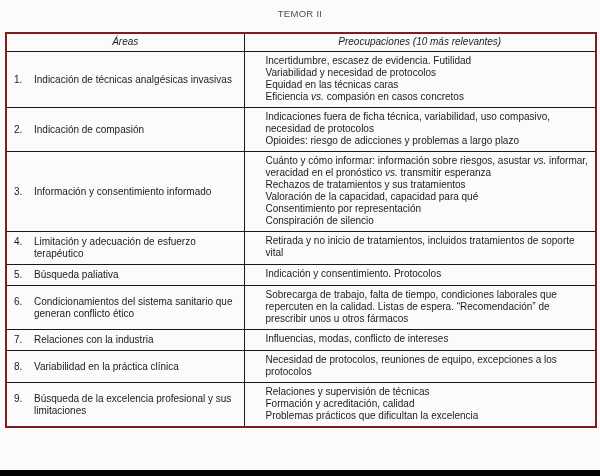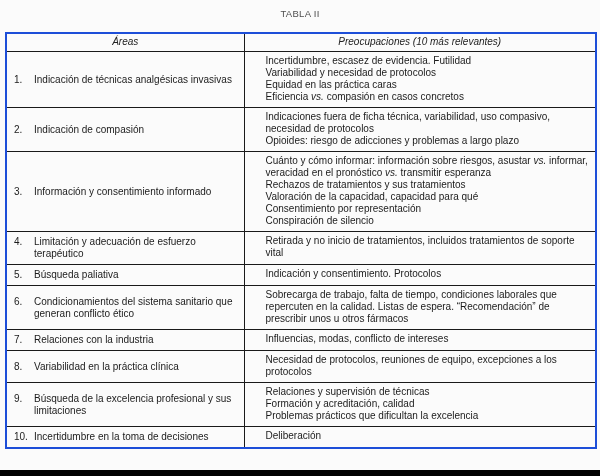--- a/index.html
+++ b/index.html
@@ -19,21 +19,21 @@
     line-height: 12px;
     letter-spacing: 0.3px;
     max-width: 520px;
     margin: 0 auto 7px auto;
   }
   .title-block .tbl-number { margin-bottom: 1px; }
   table.data-table {
     width: 590px;
     margin: 12px auto;
     border-collapse: collapse;
-    border: 2px solid #1d4ed8;
+    border: 2px solid #7f1d1d;
     table-layout: fixed;
   }
   col.col-areas { width: 238px; }
   col.col-concerns { width: 352px; }
   th {
     font-style: italic;
     font-weight: normal;
     font-size: 10px;
     line-height: 12px;
     text-align: center;
@@ -58,21 +58,21 @@
     width: 600px; height: 6px;
     background: #000000;
   }
 </style>
 </head>
 <body>
 
 <div class="page">
 
   <div class="title-block">
-    <div class="tbl-number">TABLA II</div>
+    <div class="tbl-number">TEMOR II</div>
   </div>
 
   <table class="data-table">
     <colgroup>
       <col class="col-areas">
       <col class="col-concerns">
     </colgroup>
     <thead>
       <tr>
         <th>Áreas</th>
@@ -83,21 +83,21 @@
         <tr>
           <td class="area-cell">
             <div class="area-wrap">
               <span class="area-num">1.</span>
               <span class="area-text">Indicación de técnicas analgésicas invasivas</span>
             </div>
           </td>
           <td class="concerns-cell">
             <div class="concern-line">Incertidumbre, escasez de evidencia. Futilidad</div>
             <div class="concern-line">Variabilidad y necesidad de protocolos</div>
-            <div class="concern-line">Equidad en las práctica caras</div>
+            <div class="concern-line">Equidad en las técnicas caras</div>
             <div class="concern-line">Eficiencia <em>vs.</em> compasión en casos concretos</div>
           </td>
         </tr>
         <tr>
           <td class="area-cell">
             <div class="area-wrap">
               <span class="area-num">2.</span>
               <span class="area-text">Indicación de compasión</span>
             </div>
           </td>
@@ -182,29 +182,18 @@
               <span class="area-num">9.</span>
               <span class="area-text">Búsqueda de la excelencia profesional y sus limitaciones</span>
             </div>
           </td>
           <td class="concerns-cell">
             <div class="concern-line">Relaciones y supervisión de técnicas</div>
             <div class="concern-line">Formación y acreditación, calidad</div>
             <div class="concern-line">Problemas prácticos que dificultan la excelencia</div>
           </td>
         </tr>
-        <tr>
-          <td class="area-cell">
-            <div class="area-wrap">
-              <span class="area-num">10.</span>
-              <span class="area-text">Incertidumbre en la toma de decisiones</span>
-            </div>
-          </td>
-          <td class="concerns-cell">
-            <div class="concern-line">Deliberación</div>
-          </td>
-        </tr>
       </tbody>
   </table>
 
 </div>
 
 <div class="bottom-bar"></div>
 
 </body></html>

